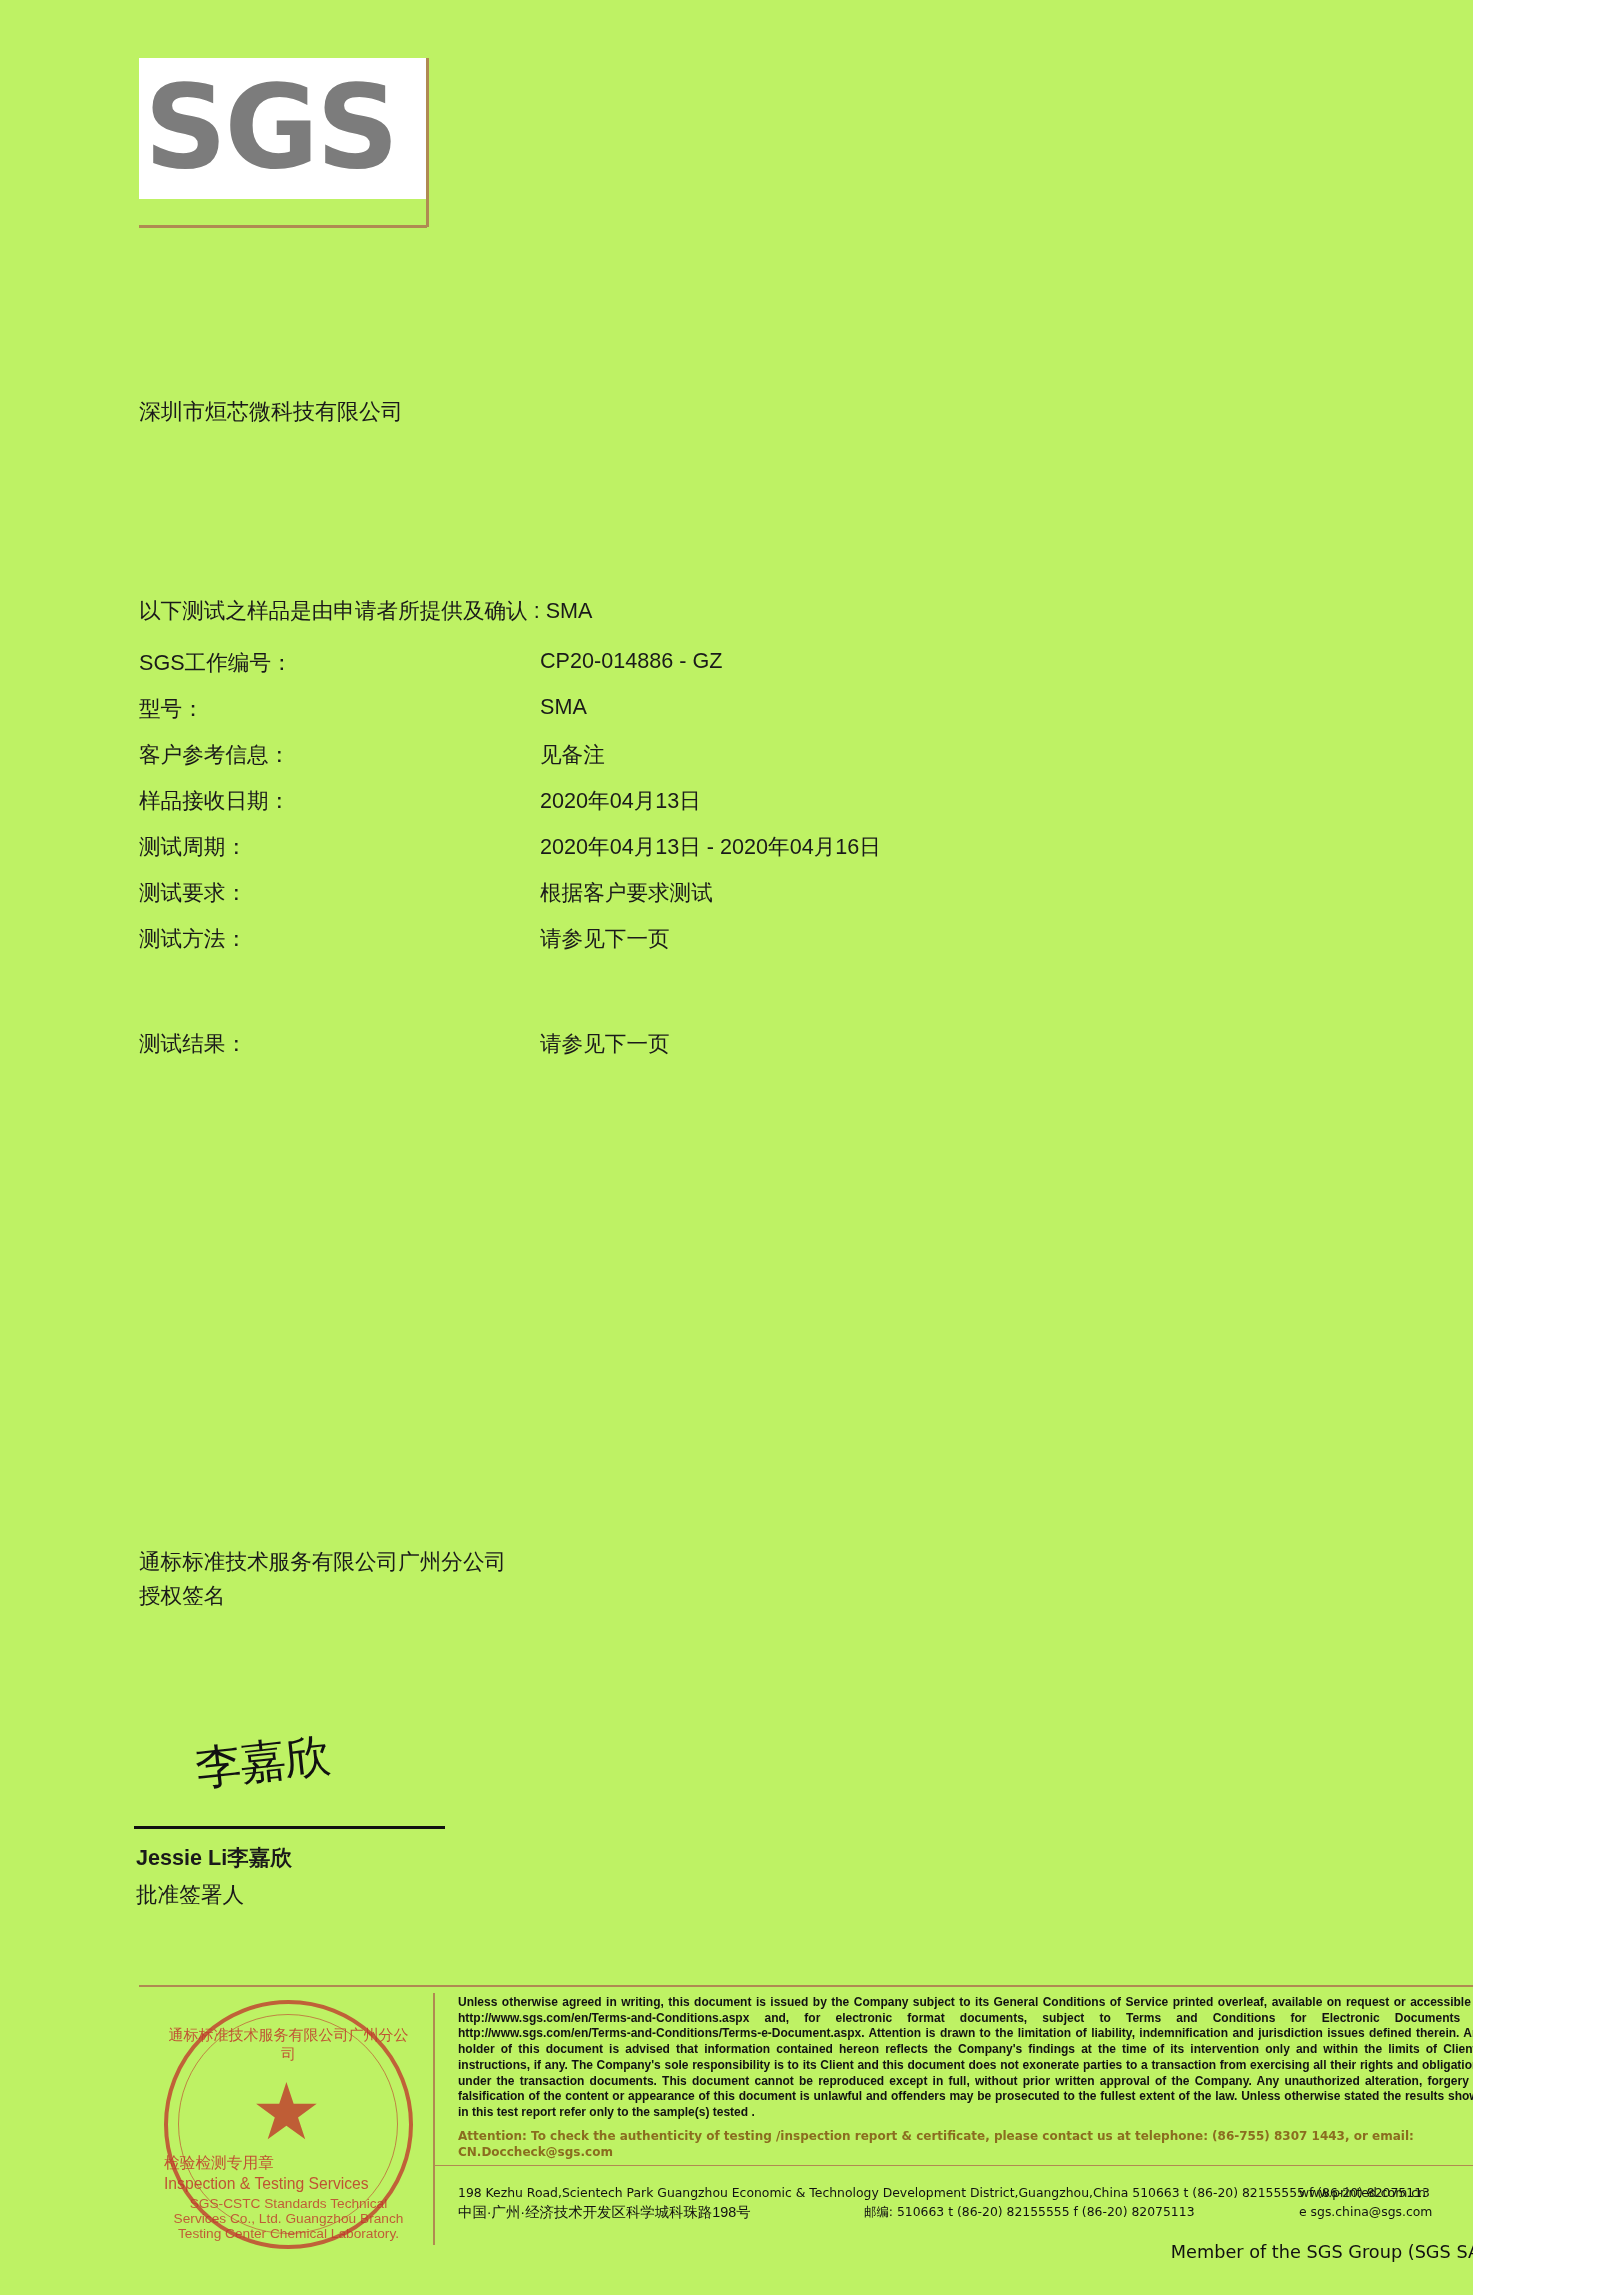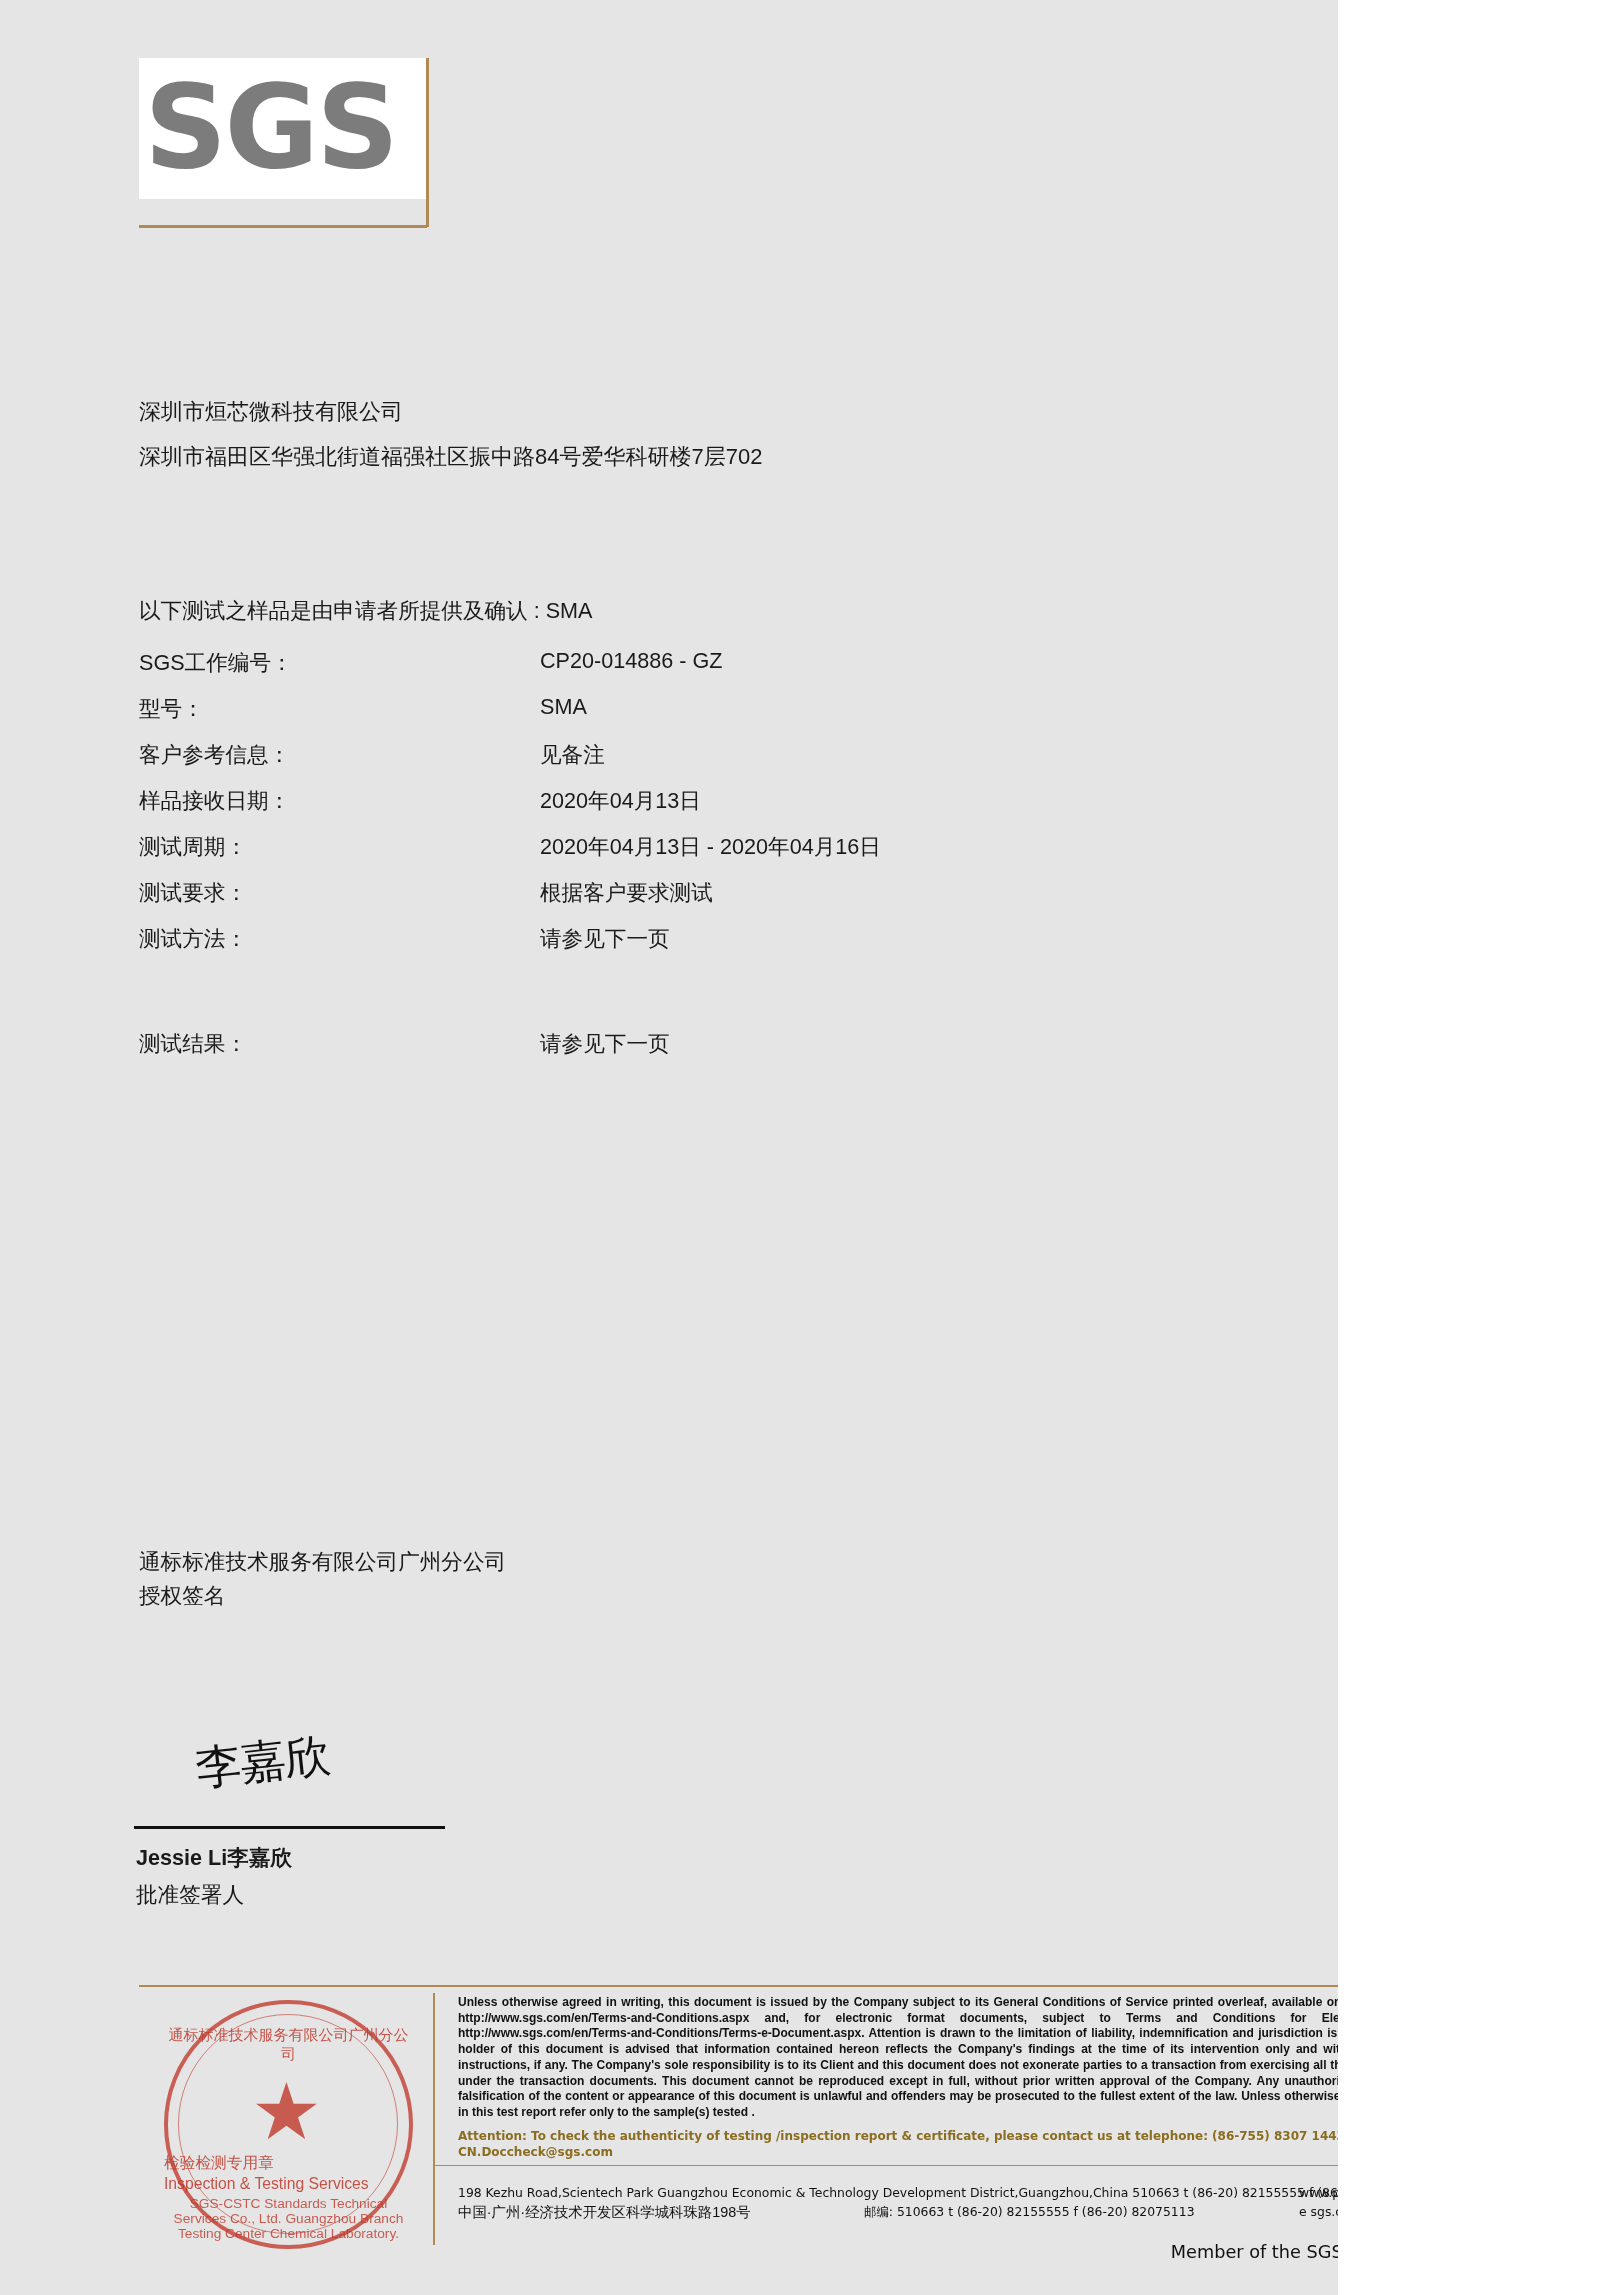--- a/index.html
+++ b/index.html
@@ -6,23 +6,23 @@
     margin: 0;
     padding: 0;
     background: #ffffff;
   }
   body {
     font-family: "Liberation Sans", sans-serif;
     color: #1a1a1a;
   }
   .page {
     position: relative;
-    width: 1338px;
+    width: 1473px;
     height: 2295px;
-    background: #e5e5e5;
+    background: #bef264;
     overflow: hidden;
   }
 
   
   .logo-wrap {
     position: absolute;
     left: 139px;
     top: 58px;
     width: 340px;
     height: 170px;
@@ -362,21 +362,20 @@
     <div class="logo-box">
       <div class="logo-text">SGS</div>
     </div>
     <div class="logo-vline"></div>
     <div class="logo-hline"></div>
   </div>
 
 
   <div class="company">
     <div>深圳市烜芯微科技有限公司</div>
-    <div>深圳市福田区华强北街道福强社区振中路84号爱华科研楼7层702</div>
   </div>
 
   <div class="note">以下测试之样品是由申请者所提供及确认 : SMA</div>
 
   <div class="kv">
     <div class="kv-row">
       <span class="kv-k">SGS工作编号：</span>
       <span class="kv-v">CP20-014886 - GZ</span>
     </div>
     <div class="kv-row">

